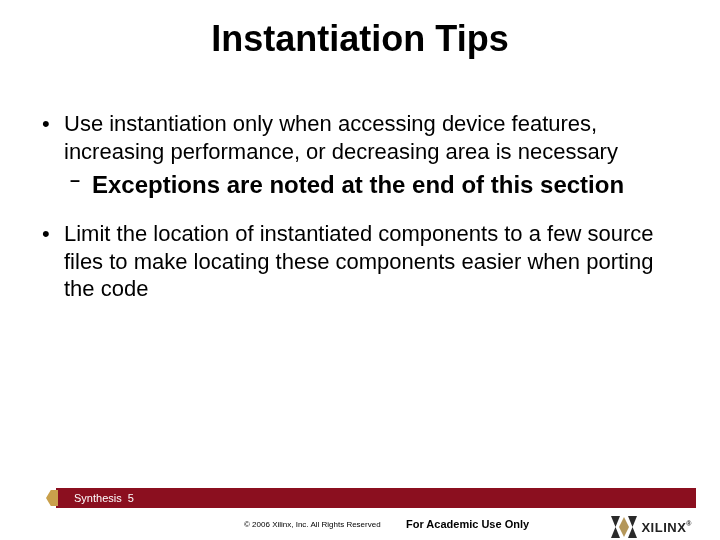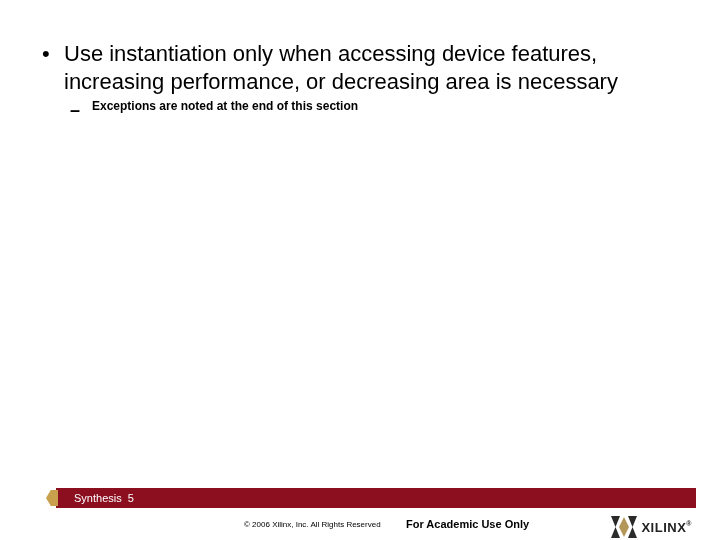--- a/index.html
+++ b/index.html
@@ -4,21 +4,21 @@
 <style>
   * { margin: 0; padding: 0; box-sizing: border-box; }
   html, body { width: 720px; height: 540px; font-family: Arial, Helvetica, sans-serif; background: #fff; color: #000; }
   .slide { width: 720px; height: 540px; position: relative; }
   .title { font-size: 36px; font-weight: bold; text-align: center; padding-top: 18px; padding-bottom: 10px; }
   .content { padding: 20px 36px 0 36px; }
   ul.top { list-style: none; }
   ul.top > li { position: relative; padding-left: 28px; font-size: 22px; line-height: 1.25; margin-bottom: 8px; margin-top: 20px; }
   ul.top > li::before { content: "•"; position: absolute; left: 6px; top: 0; font-size: 22px; }
   ul.sub { list-style: none; margin-top: 4px; }
-  ul.sub > li { position: relative; padding-left: 28px; font-size: 12px; font-weight: bold; line-height: 1.3; margin-bottom: 6px; }
+  ul.sub > li { position: relative; padding-left: 28px; font-size: 24px; font-weight: bold; line-height: 1.3; margin-bottom: 6px; }
   ul.sub > li::before { content: "–"; position: absolute; left: 6px; top: 0; font-size: 18px; font-weight: bold; }
   .footer { position: absolute; left: 16px; bottom: 0; width: 100%; }
   .redbar { position: relative; height: 20px; margin: 0 40px 6px 40px; background: #8b0f1f; color: #fff; font-size: 11px; display: flex; align-items: center; padding-left: 18px; }
   .redbar::before {
     content: "";
     position: absolute;
     left: -10px; top: 2px;
     width: 12px; height: 16px;
     background: #c9a04b;
     clip-path: polygon(0 50%, 40% 0, 100% 0, 100% 100%, 40% 100%);
@@ -31,30 +31,34 @@
   .logo-mark { width: 26px; height: 22px; position: relative; }
   .logo-mark svg { width: 100%; height: 100%; }
   .logo-text { font-size: 13px; font-weight: bold; letter-spacing: 0.5px; color: #222; }
   .logo-r { font-size: 7px; vertical-align: top; }
 </style>
 </head>
 <body>
 
 <div class="slide">
 
+  <div class="title">Instantiation Tips</div>
 
   <div class="content">
     <ul class="top">
       <li>
         <span>Use instantiation only when accessing device features, increasing performance, or decreasing area is necessary</span>
         <ul class="sub">
           <li>
             <span>Exceptions are noted at the end of this section</span>
           </li>
         </ul>
+      </li>
+      <li>
+        <span>Limit the location of instantiated components to a few source files to make locating these components easier when porting the code</span>
       </li>
     </ul>
   </div>
 
   <div class="footer">
     <div class="redbar">
       <span class="sec">Synthesis</span>
       <span>5</span>
     </div>
     <div class="bottomrow">

